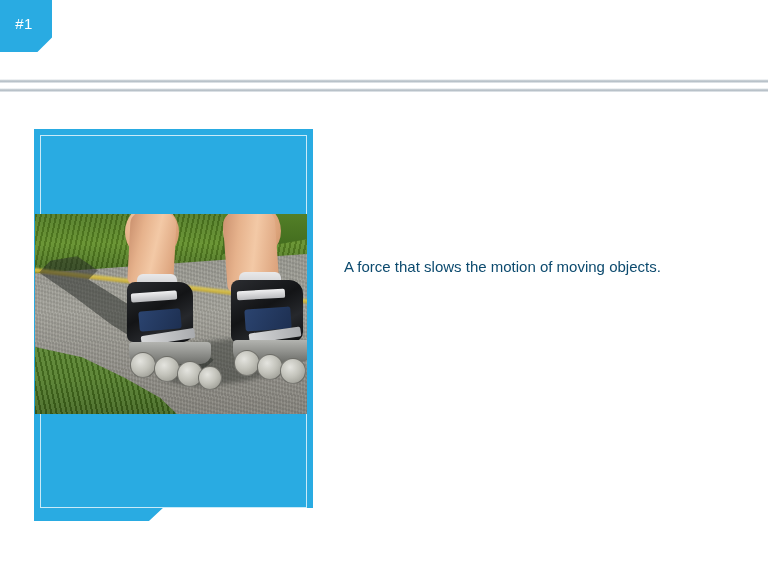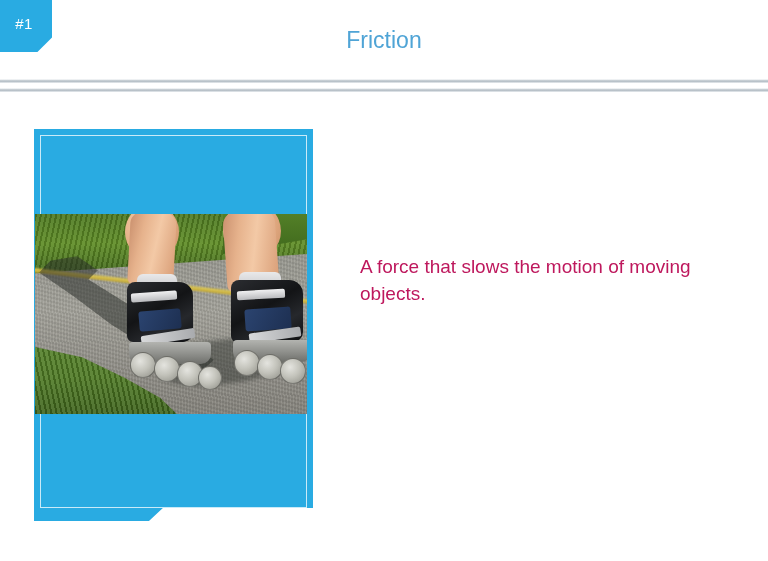--- a/index.html
+++ b/index.html
@@ -234,38 +234,37 @@
     position: absolute;
     border-radius: 50%;
     background: radial-gradient(circle at 38% 34%, #e4e4df 0%, #c3c3bb 45%, #8e8e86 100%);
     border: 1px solid rgba(60,60,56,.55);
     box-sizing: border-box;
   }
 
   
   .body-text {
     position: absolute;
-    left: 360px;
+    left: 344px;
     top: 253px;
     width: 360px;
-    color: #be185d;
-    font-size: 19px;
+    color: #0c4a6e;
+    font-size: 15px;
     line-height: 27px;
   }
 </style>
 </head>
 <body>
 
 <div class="slide-header">
 
   <div class="slide-number-badge">
     <span>#1</span>
   </div>
 
-  <div class="slide-title">Friction</div>
 </div>
 
 <div class="rule rule-top"></div>
 <div class="rule rule-bottom"></div>
 
 <div class="picture-card"></div>
 <div class="picture-card-inner-border"></div>
 
 <div class="photo">
   <div class="ph-grass-top"></div>

